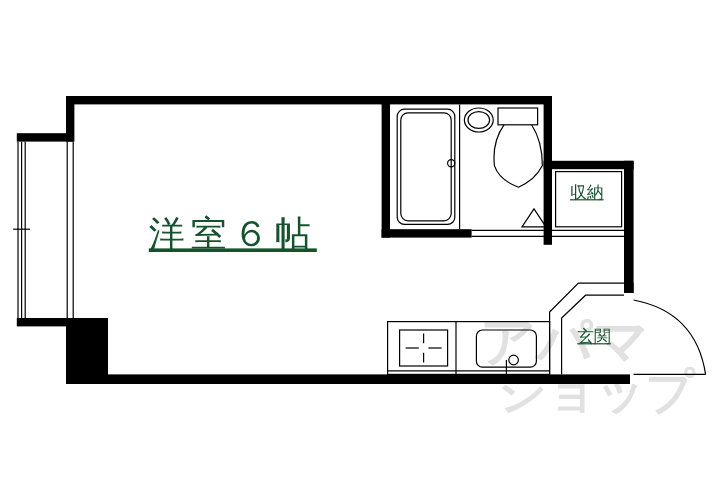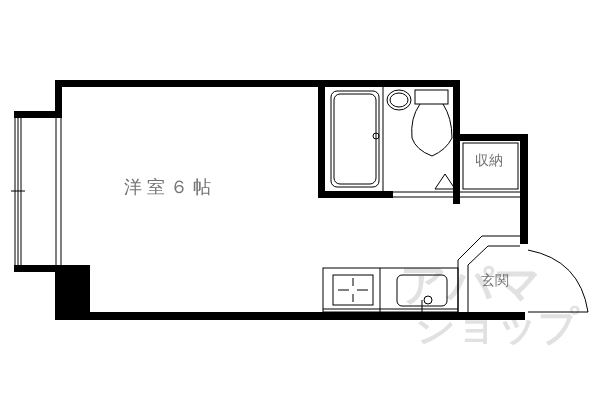--- a/index.html
+++ b/index.html
@@ -1,19 +1,19 @@
 <!DOCTYPE html>
 <html><head>
 <meta charset="utf-8">
 <style>
   html,body{margin:0;padding:0;background:#fff;}
   body{width:600px;height:400px;position:relative;overflow:hidden;font-family:"DejaVu Sans",sans-serif;}
   svg{position:absolute;left:0;top:0;}
-  .label{position:absolute;color:#737373;white-space:nowrap;}
-  .room-main{left:124px;top:175px;font-size:18px;letter-spacing:5px;}
+  .label{position:absolute;color:#14532d;white-space:nowrap;text-decoration:underline;}
+  .room-main{left:124px;top:175px;font-size:30px;letter-spacing:5px;}
   .room-storage{left:475px;top:152px;font-size:14px;}
   .room-entry{left:481px;top:272px;font-size:14px;text-align:right;}
 </style>
 </head>
 <body>
 
 <svg width="600" height="400" viewBox="0 0 600 400">
 
   <g fill="#dcdcdc" opacity="0.85">
     <text x="400" y="300" font-size="46" font-family="DejaVu Sans, sans-serif" font-weight="bold">アパマ</text>

